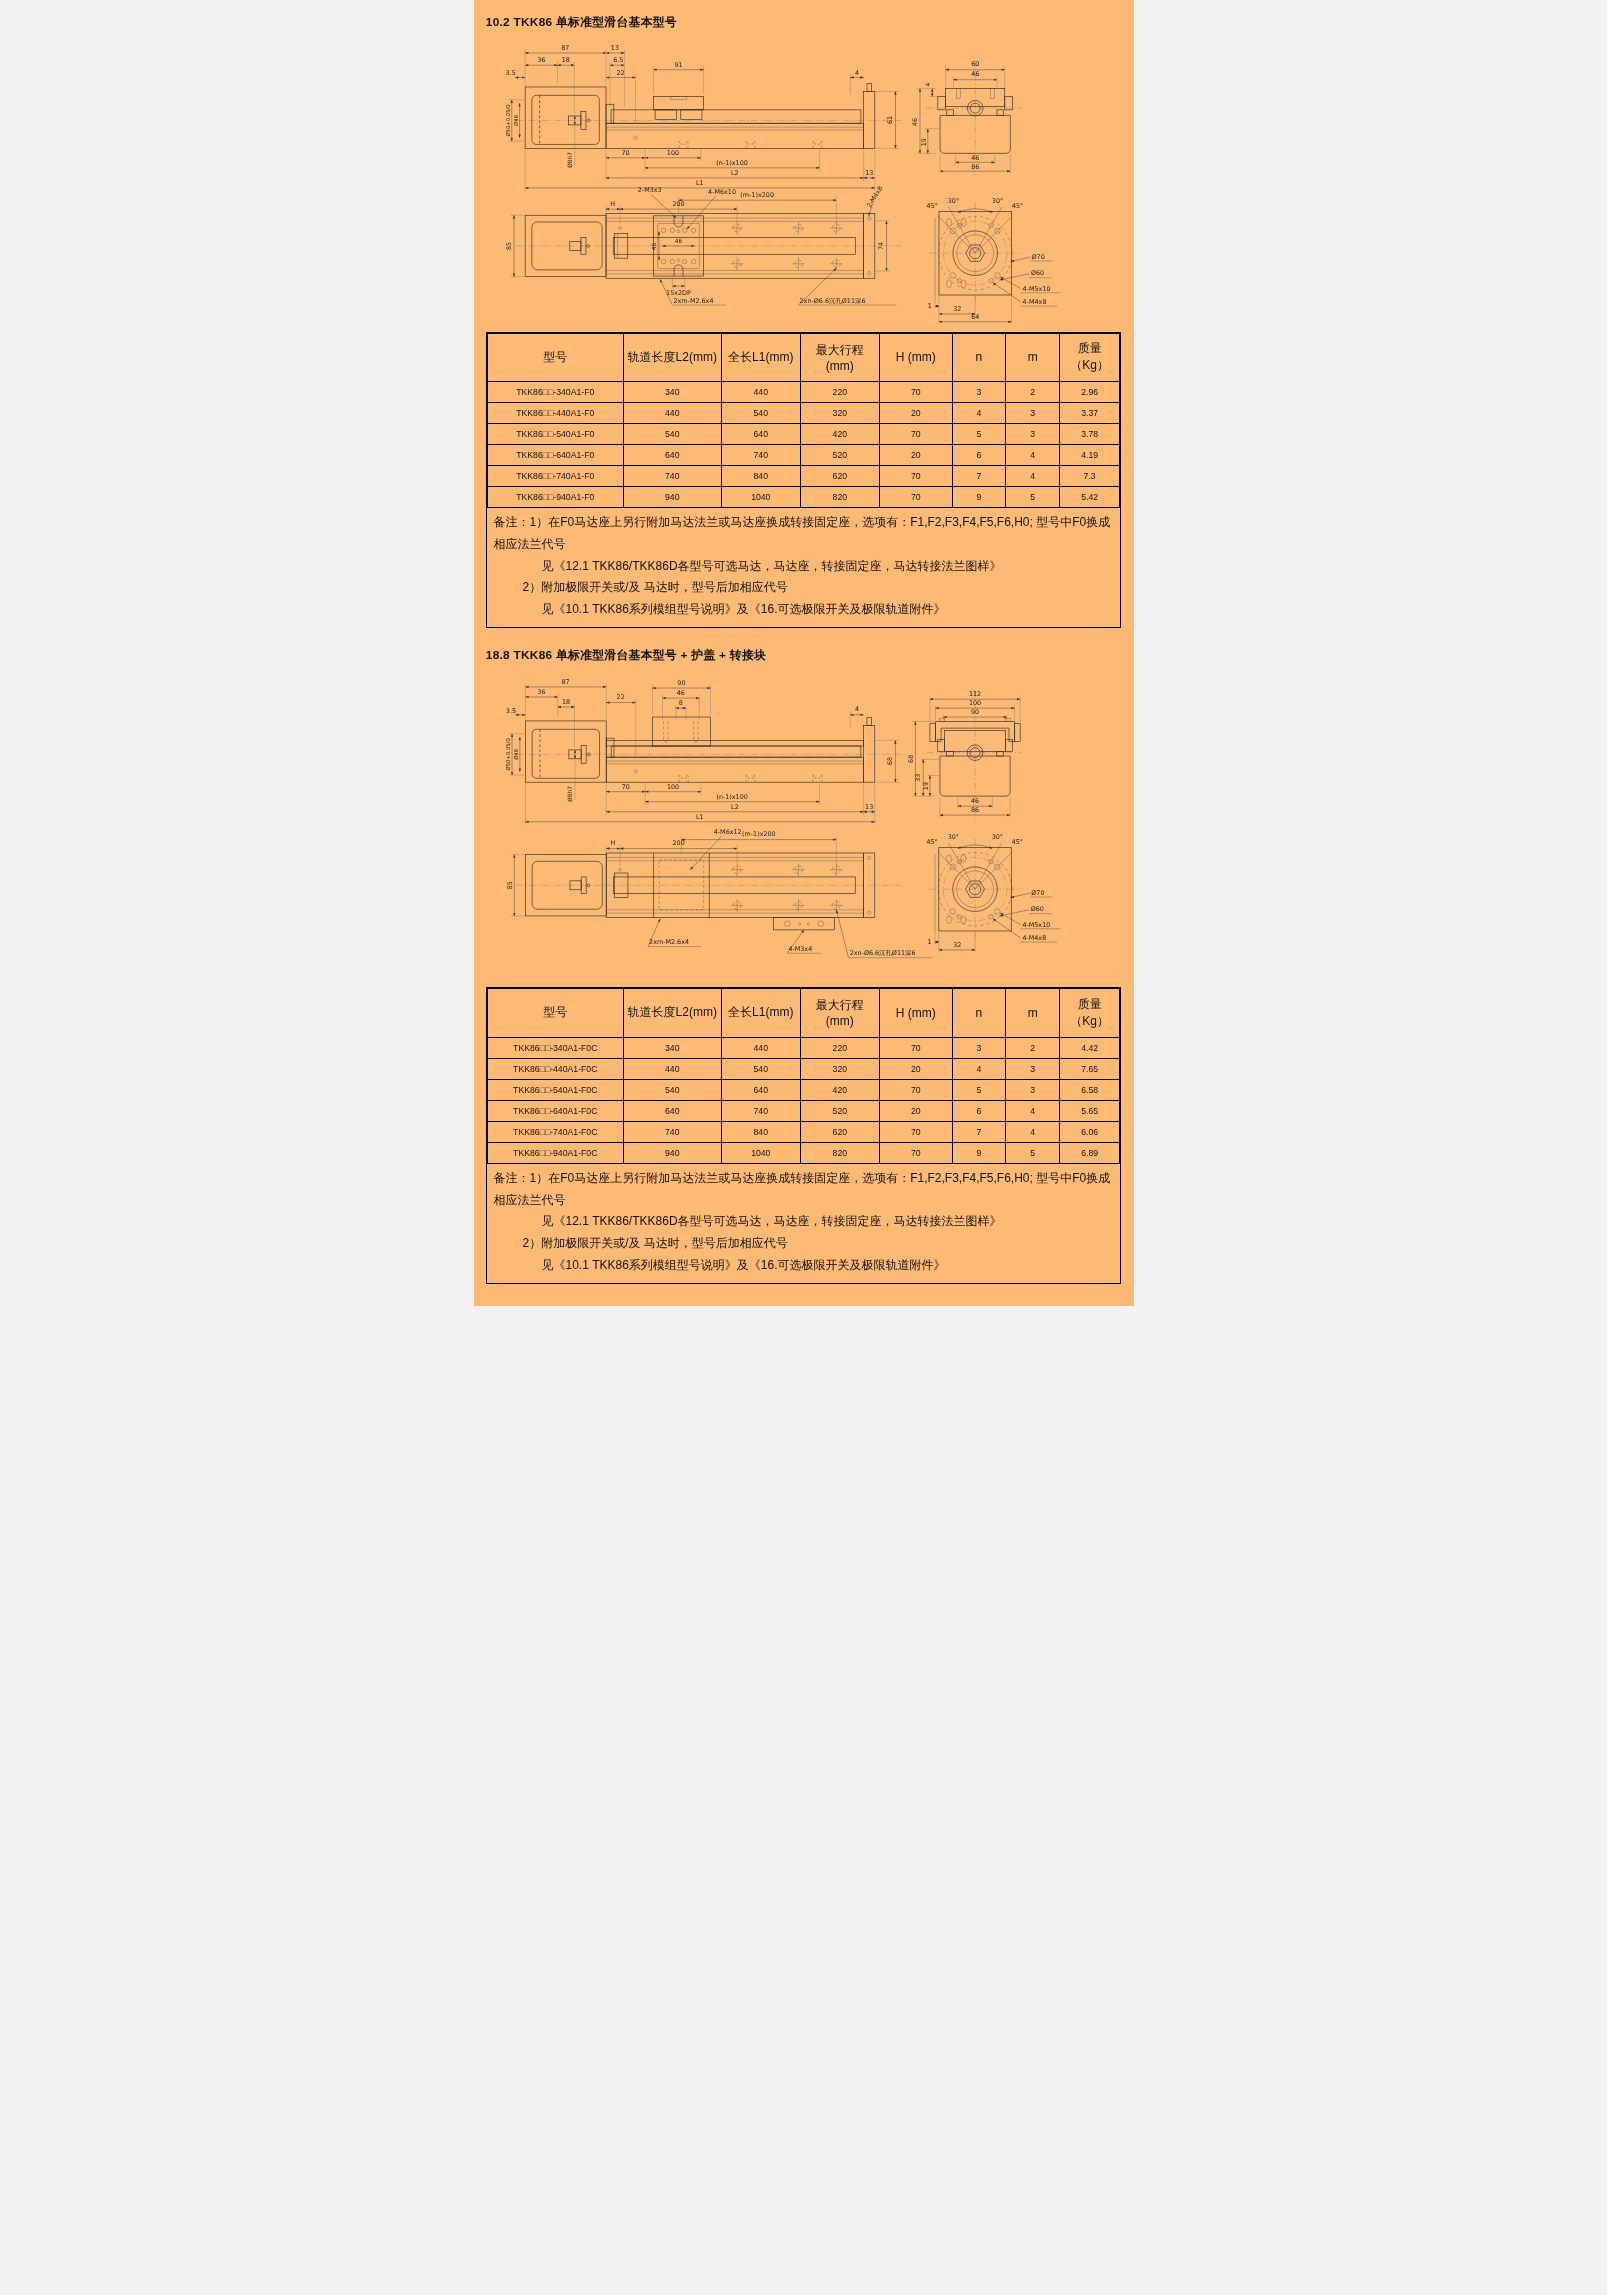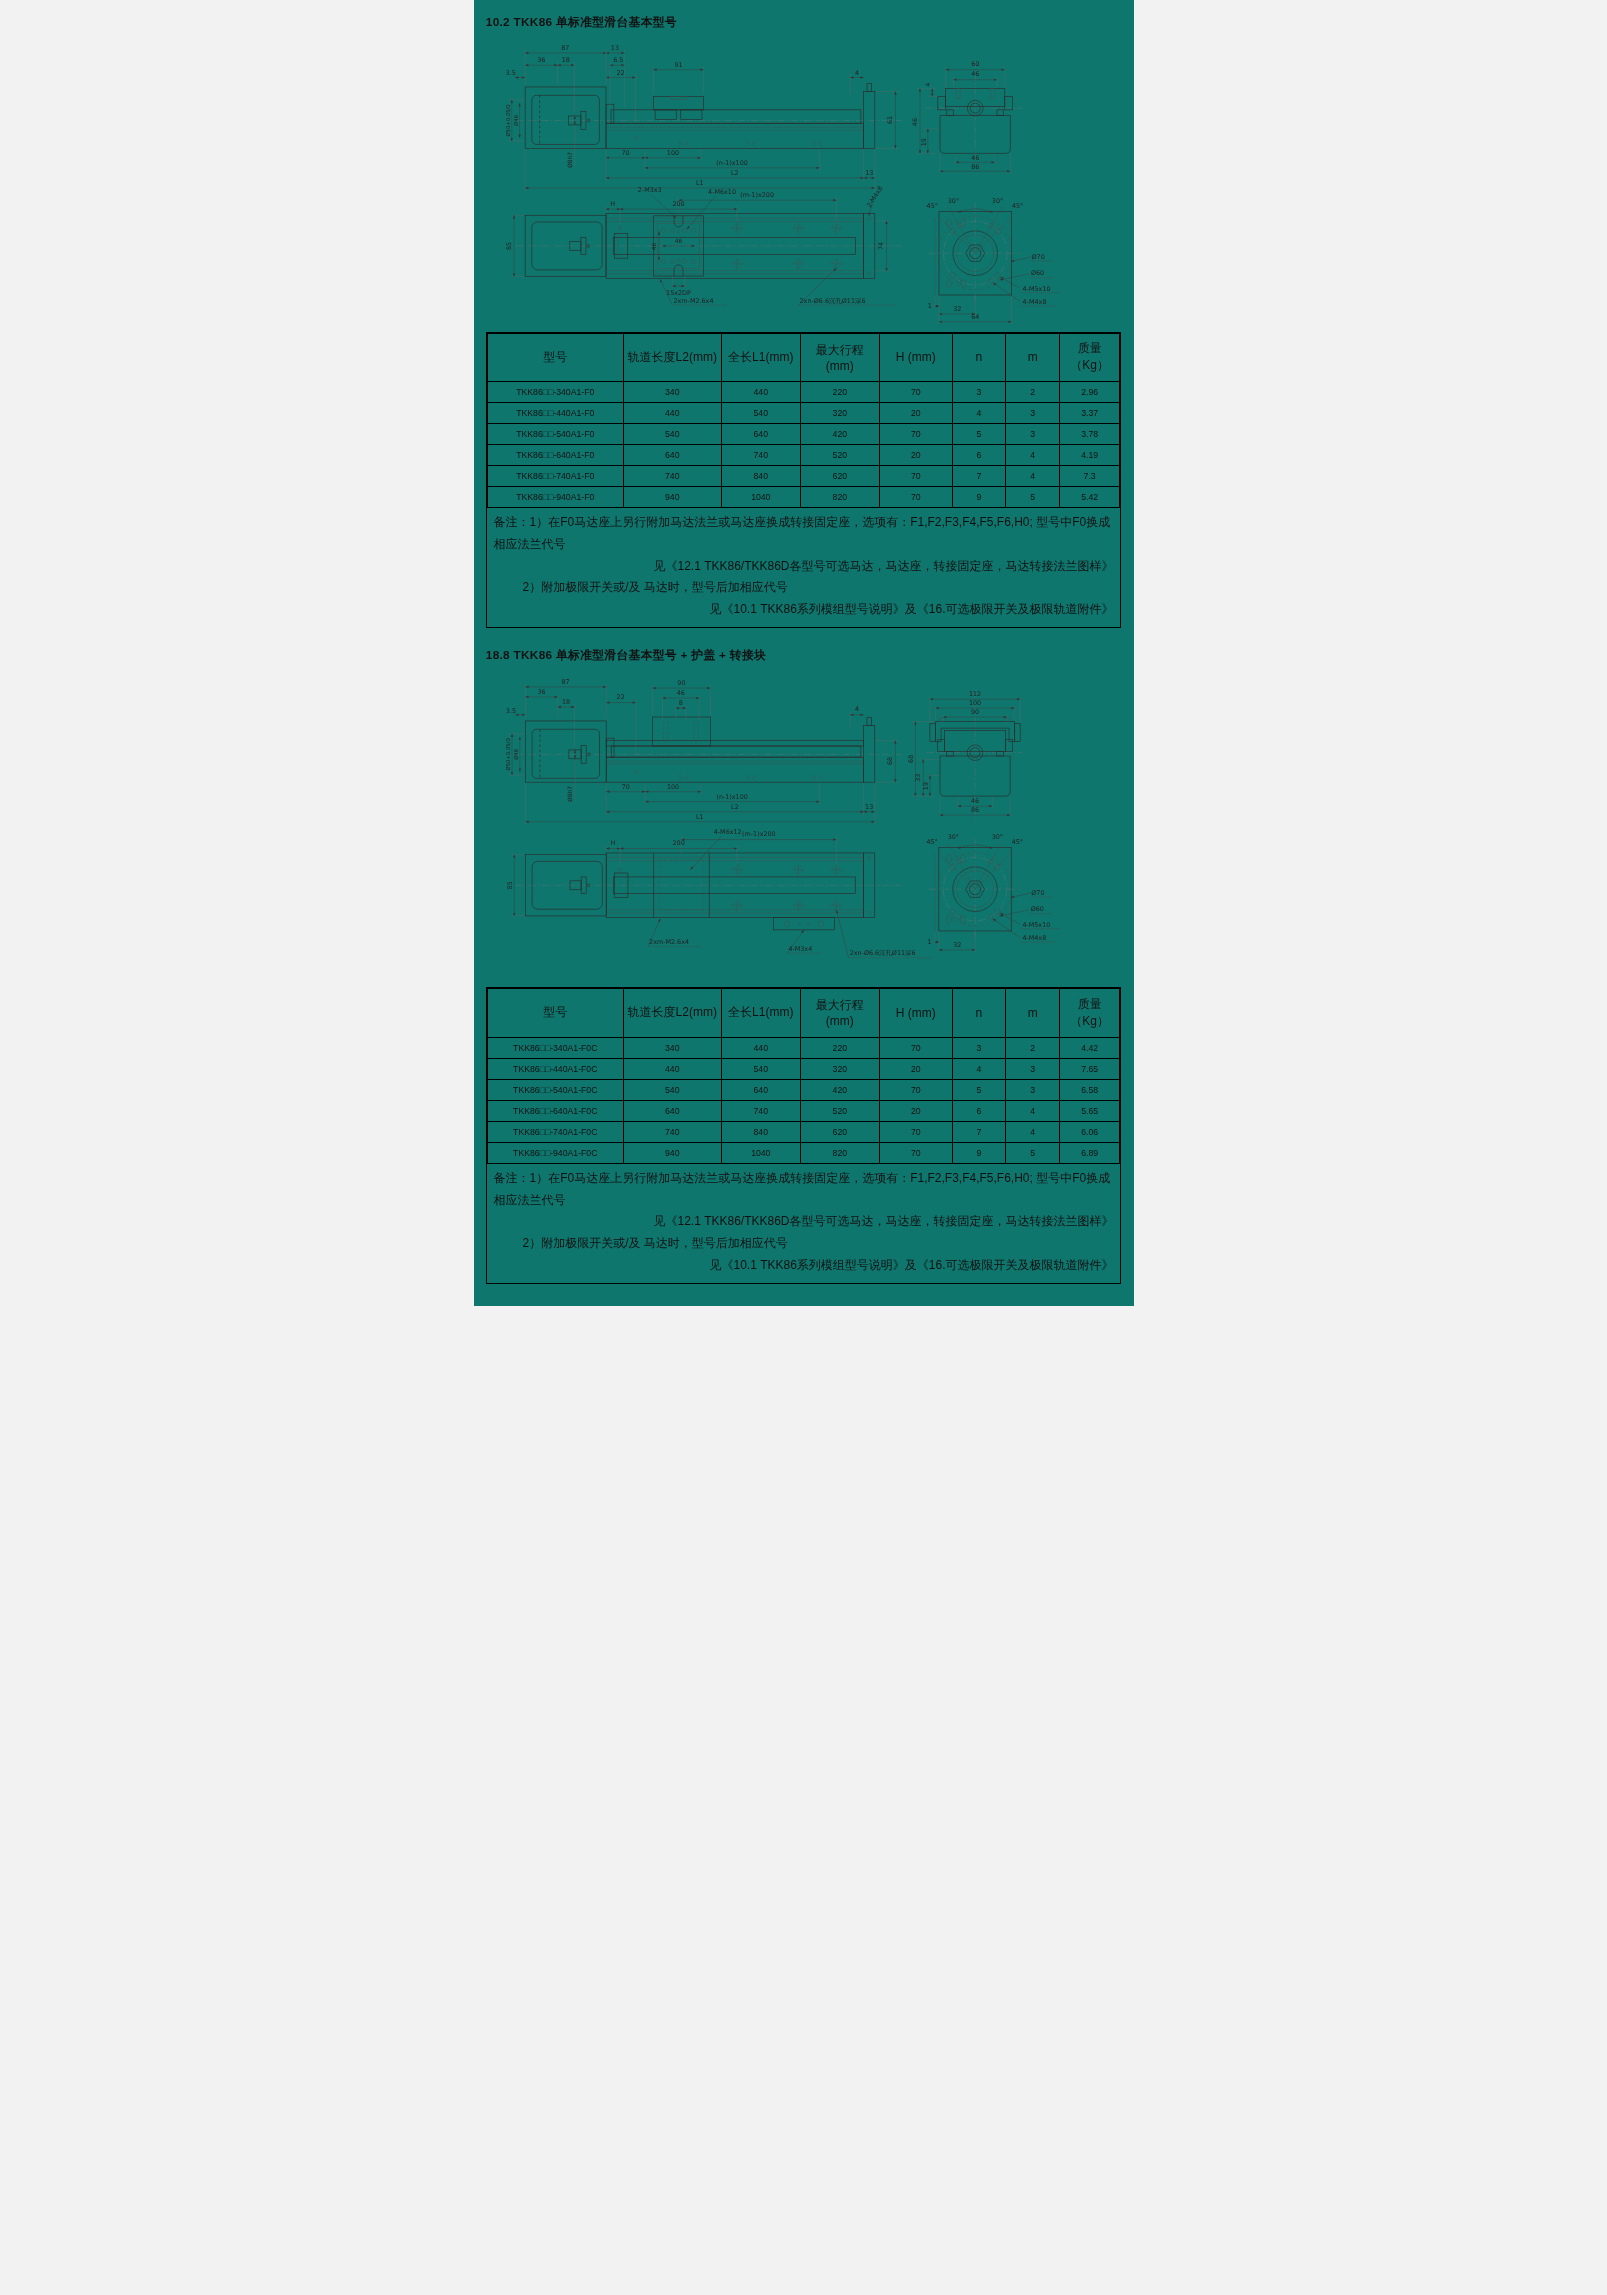--- a/index.html
+++ b/index.html
@@ -1,17 +1,17 @@
 <!DOCTYPE html>
 <html style="font-size:9px"><head>
 <meta charset="utf-8">
 <style>
   html,body{margin:0;padding:0;background:#f2f2f2;}
   body{font-family:"Liberation Sans",sans-serif;color:#111;}
-  .page{width:660px;margin:0 auto;background:#0f766e;padding:9px 12.3px 22.4px;box-sizing:border-box;}
+  .page{width:660px;margin:0 auto;background:#fdba74;padding:9px 12.3px 22.4px;box-sizing:border-box;}
   .title{font-size:11.8px;font-weight:bold;margin:5.6px 0 3.4px;letter-spacing:0.3px;}
   .drawing{margin:1.1px 0 5.6px;}
   
   svg text{font-family:"DejaVu Sans",sans-serif;font-size:11.5px;fill:#222;}
   svg text.sm{font-size:9.5px;}
   svg text.md{font-size:10.5px;}
   .ln{fill:none;stroke:#2b2b2b;stroke-width:1.15;}
   .thin{fill:none;stroke:#4a4a4a;stroke-width:.7;}
   .ext{stroke:#6a6a6a;stroke-width:.6;}
   .dim{stroke:#3a3a3a;stroke-width:.8;fill:none;marker-start:url(#a1);marker-end:url(#a1);}
@@ -20,21 +20,21 @@
   .hid{stroke-dasharray:5 4;}
   .dash{stroke-dasharray:6 5;}
   
   .tablebox{border:1.5px solid #000;margin-top:3.4px;}
   table.spec{width:100%;border-collapse:collapse;table-layout:fixed;}
   table.spec th{font-weight:normal;font-size:12px;padding:6.7px 2.2px;border:1px solid #000;border-bottom:1.3px solid #000;}
   table.spec td{text-align:center;font-size:8.7px;padding:5px 2.2px;border:1px solid #000;}
   .notes{padding:4.5px 6.7px 6.7px;font-size:12px;line-height:1.8;}
   .notes p{margin:0;}
   .notes .n1{padding-left:29px;}
-  .notes .n2{padding-left:48px;text-align:right;}
+  .notes .n2{padding-left:48px;}
   .secgap{height:14.6px;}
 </style>
 </head>
 <body>
 
 <div class="page">
 
 <section>
 <h2 class="title">10.2 TKK86 单标准型滑台基本型号</h2>
 

